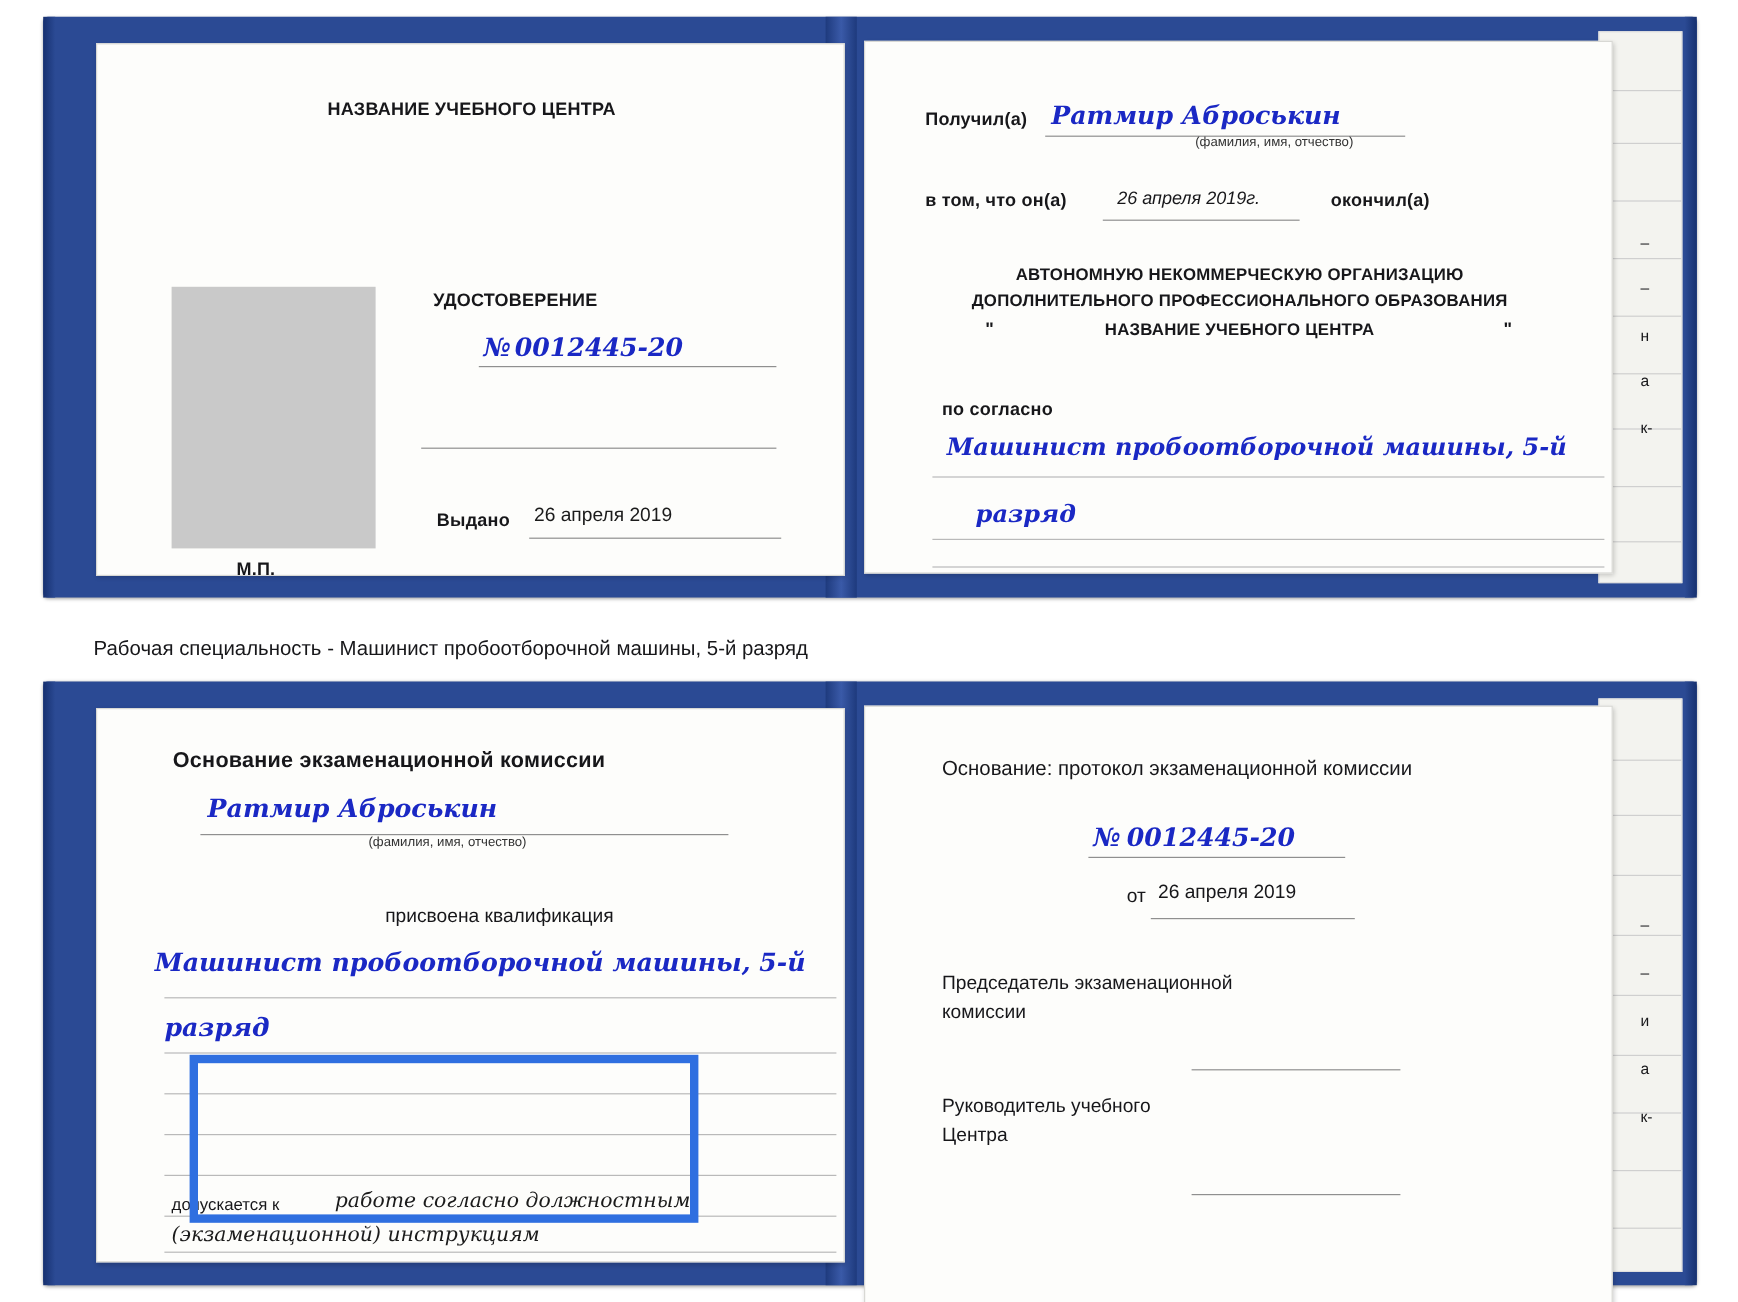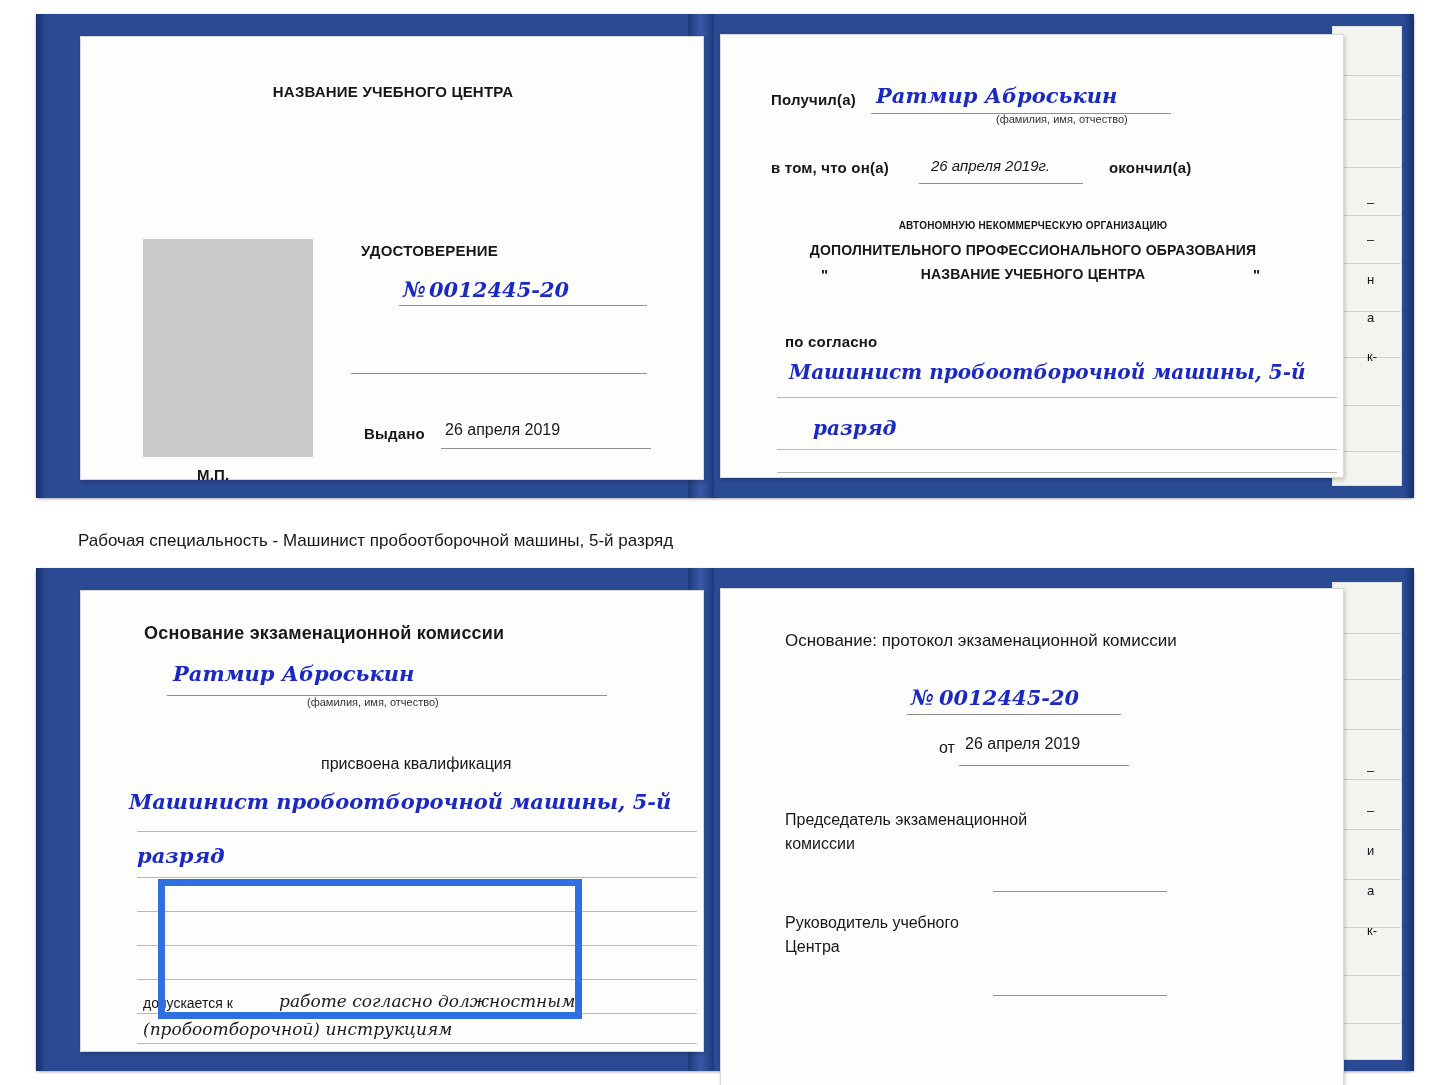--- a/index.html
+++ b/index.html
@@ -149,21 +149,21 @@
       <span class="t print" style="left:50px; top:56px;">Получил(а)</span>
       <span class="t hand hand-blue-lg" style="left:155px; top:48px;">Ратмир Аброськин</span>
       <div class="rule" style="left:150px; top:78px; width:300px;"></div>
       <span class="t small" style="left:275px; top:78px;">(фамилия, имя, отчество)</span>
 
       <span class="t print" style="left:50px; top:124px;">в том, что он(а)</span>
       <span class="t print-n" style="left:210px; top:122px; font-style:italic;">26 апреля 2019г.</span>
       <div class="rule" style="left:198px; top:148px; width:164px;"></div>
       <span class="t print" style="left:388px; top:124px;">окончил(а)</span>
 
-      <span class="t print center" style="left:0; top:185px; width:624px; font-size:10px;">АВТОНОМНУЮ НЕКОММЕРЧЕСКУЮ ОРГАНИЗАЦИЮ</span>
+      <span class="t print center" style="left:0; top:185px; width:624px; font-size:14px;">АВТОНОМНУЮ НЕКОММЕРЧЕСКУЮ ОРГАНИЗАЦИЮ</span>
       <span class="t print center" style="left:0; top:207px; width:624px; font-size:14px;">ДОПОЛНИТЕЛЬНОГО ПРОФЕССИОНАЛЬНОГО ОБРАЗОВАНИЯ</span>
       <span class="t print" style="left:100px; top:231px;">"</span>
       <span class="t print center" style="left:0; top:231px; width:624px; font-size:14px;">НАЗВАНИЕ УЧЕБНОГО ЦЕНТРА</span>
       <span class="t print" style="left:532px; top:231px;">"</span>
 
       <span class="t print" style="left:64px; top:298px;">по согласно</span>
       <span class="t hand" style="left:68px; top:325px; font-size:20px;">Машинист пробоотборочной машины, 5-й</span>
       <div class="rule-soft" style="left:56px; top:362px; width:560px;"></div>
       <span class="t hand" style="left:92px; top:381px; font-size:20px;">разряд</span>
       <div class="rule-soft" style="left:56px; top:414px; width:560px;"></div>
@@ -206,21 +206,21 @@
       <span class="t hand" style="left:48px; top:198px; font-size:21px;">Машинист пробоотборочной машины, 5-й</span>
       <div class="rule-soft" style="left:56px; top:240px; width:560px;"></div>
       <span class="t hand" style="left:56px; top:252px; font-size:21px;">разряд</span>
       <div class="rule-soft" style="left:56px; top:286px; width:560px;"></div>
       <div class="rule-soft" style="left:56px; top:320px; width:560px;"></div>
       <div class="rule-soft" style="left:56px; top:354px; width:560px;"></div>
       <div class="rule-soft" style="left:56px; top:388px; width:560px;"></div>
 
       <span class="t print-n" style="left:62px; top:404px; font-size:14px;">допускается к</span>
       <span class="t ink-black" style="left:198px; top:400px;">работе согласно должностным</span>
-      <span class="t ink-black" style="left:62px; top:428px;">(пробоотборочной) инструкциям</span>
+      <span class="t ink-black" style="left:62px; top:428px;">(экзаменационной) инструкциям</span>
       <div class="rule-soft" style="left:56px; top:422px; width:560px;"></div>
       <div class="rule-soft" style="left:56px; top:452px; width:560px;"></div>
     </div>
 
     <div class="page-sheet" style="left:684px; top:20px; width:624px; height:572px;">
       <span class="t print-n" style="left:64px; top:42px; font-size:17px;">Основание: протокол экзаменационной комиссии</span>
 
       <span class="t hand hand-blue-lg" style="left:190px; top:96px;">№</span>
       <span class="t hand hand-blue-lg" style="left:218px; top:96px;">0012445-20</span>
       <div class="rule" style="left:186px; top:125px; width:214px;"></div>

